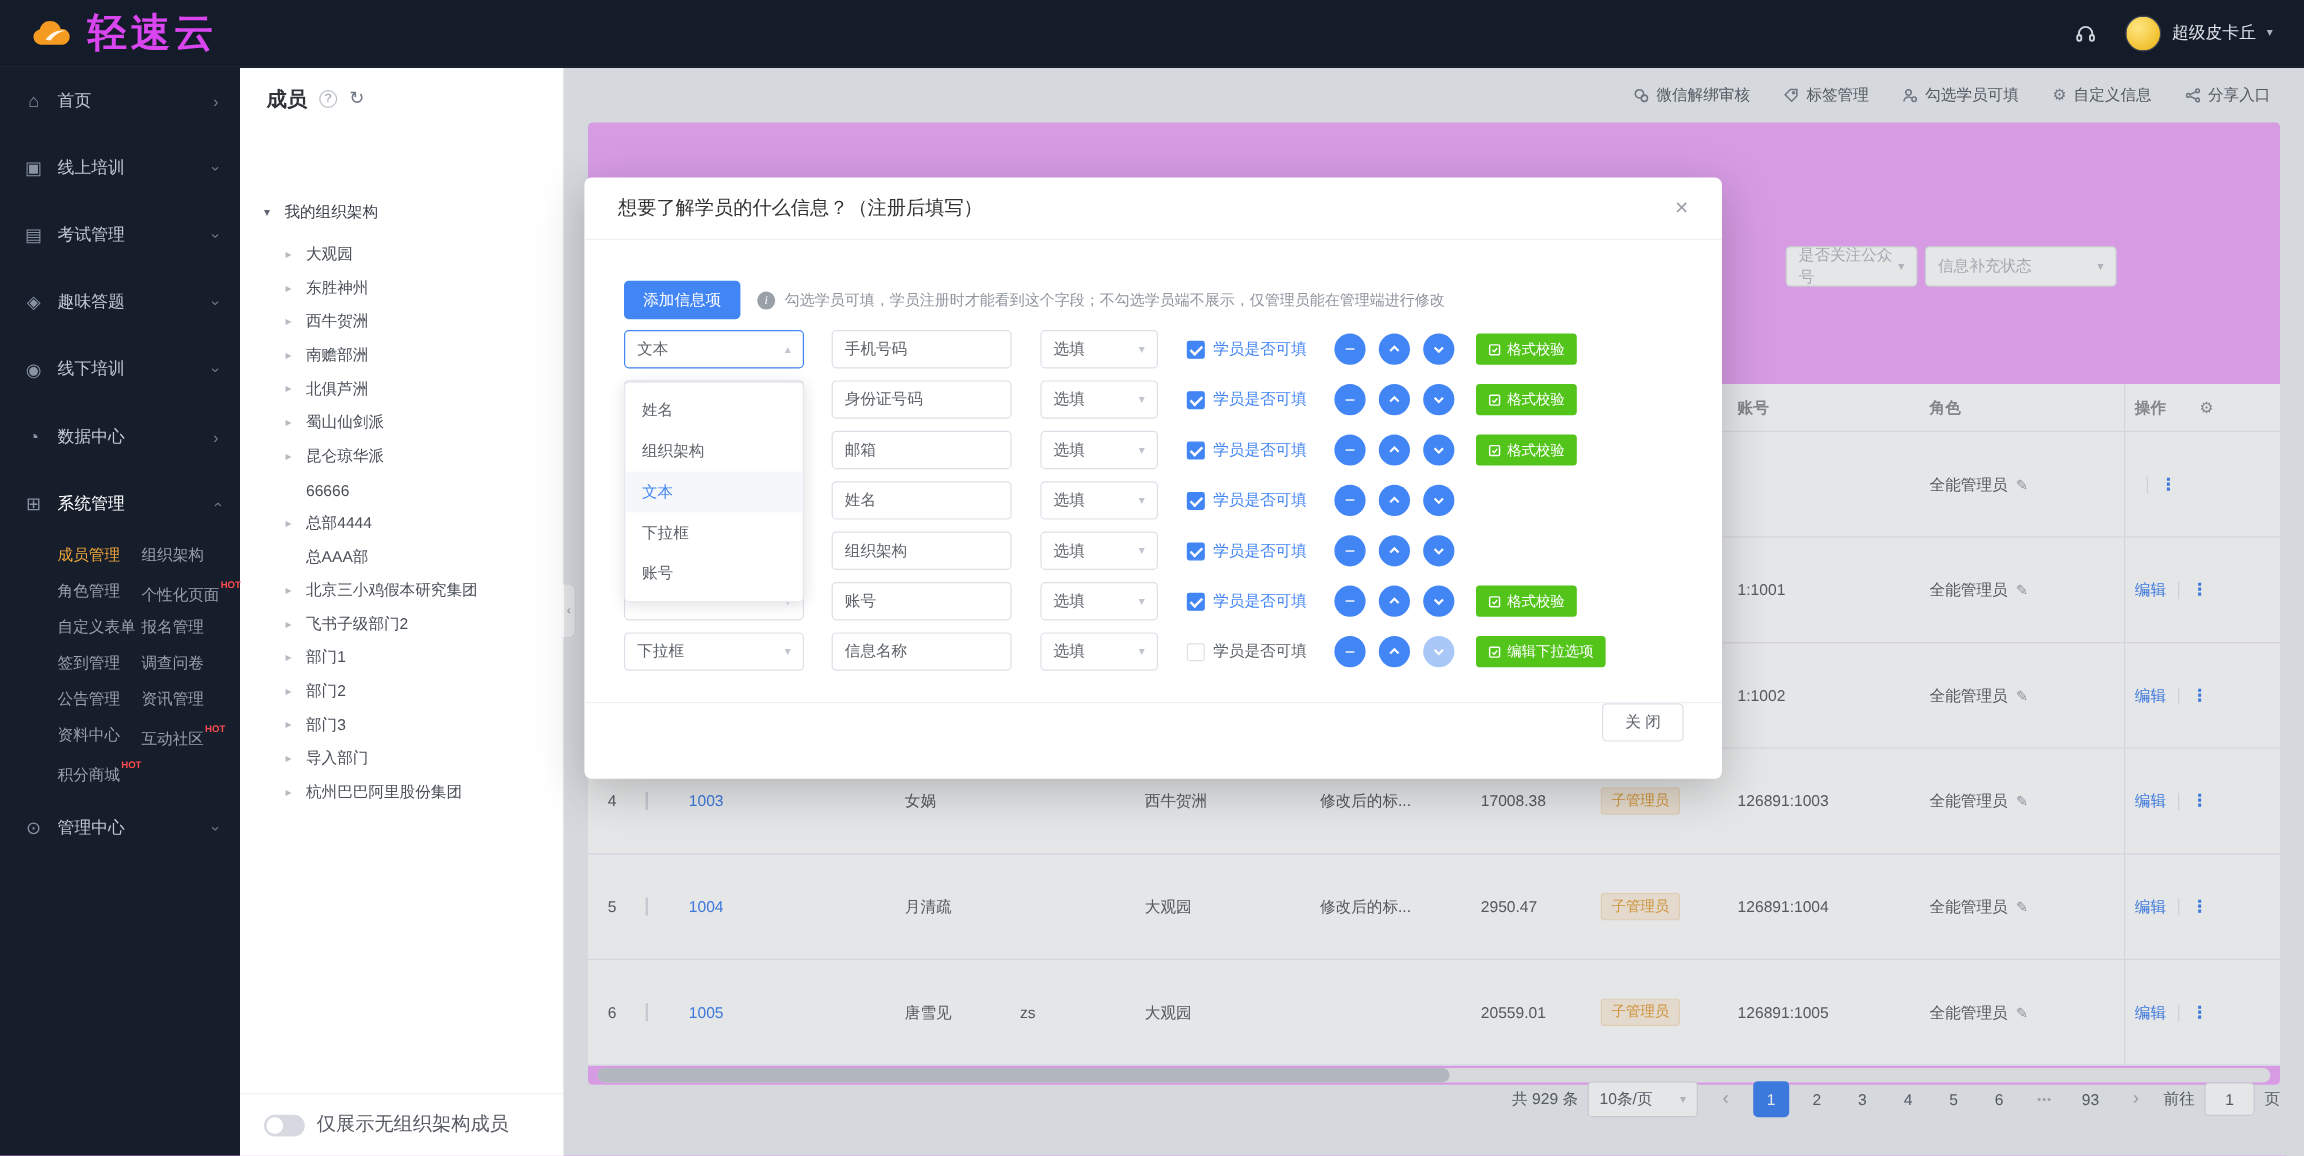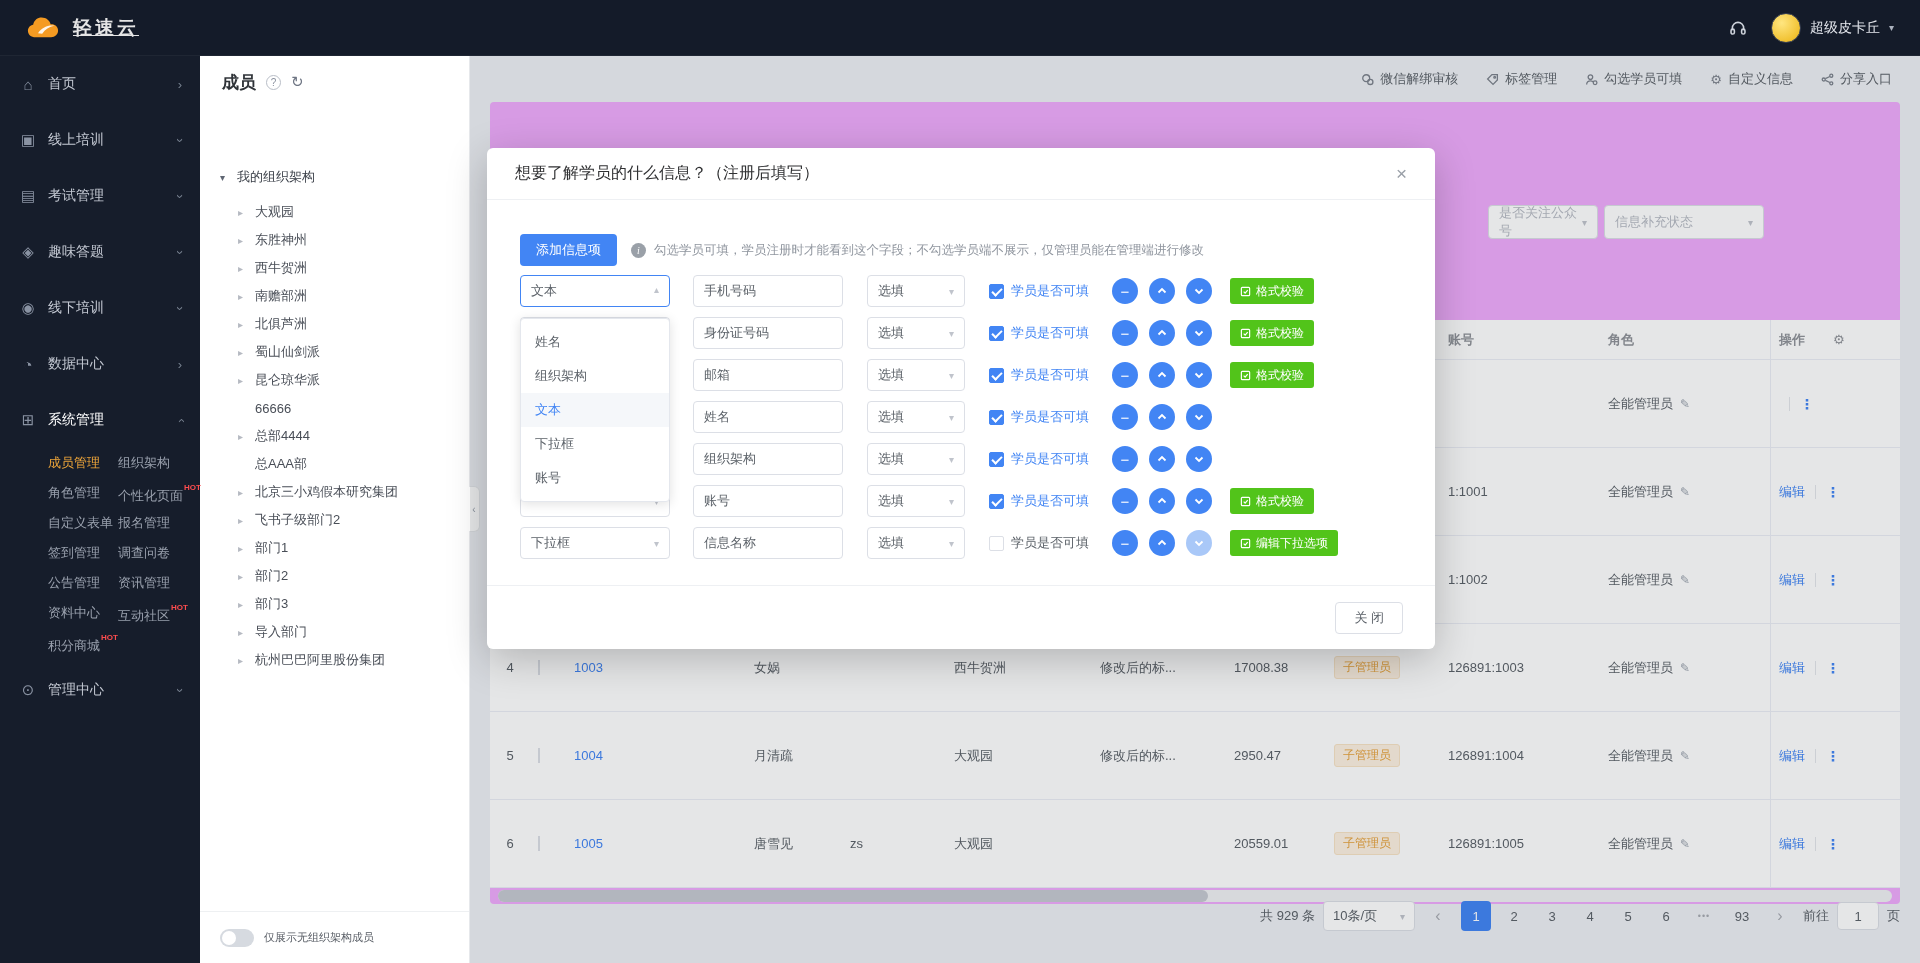--- a/index.html
+++ b/index.html
@@ -2,21 +2,21 @@
 <html><head>
 <meta charset="utf-8">
 <style>
   *{box-sizing:border-box;margin:0;padding:0;}
   html,body{width:1920px;height:963px;overflow:hidden;}
   body{font-family:"Liberation Sans","DejaVu Sans",sans-serif;font-size:13px;color:#333;background:#eef0f4;cursor:default;}
 
   
   .app-header{position:fixed;top:0;left:0;right:0;height:56px;background:#141b29;display:flex;align-items:center;justify-content:space-between;padding:0 26px;z-index:40;border-bottom:1px solid rgba(255,255,255,.05);}
   .logo{display:flex;align-items:center;gap:9px;}
-  .logo-text{color:#e5e5e5;font-size:19px;font-weight:bold;letter-spacing:3px;text-decoration:underline;}
+  .logo-text{color:#d946ef;font-size:33px;font-weight:bold;letter-spacing:3px;}
   .header-right{display:flex;align-items:center;gap:24px;}
   .user{display:flex;align-items:center;gap:9px;color:#e3e6ec;font-size:14px;}
   .avatar{width:30px;height:30px;border-radius:50%;background:radial-gradient(circle at 35% 32%,#ffe680,#f1c232 70%,#d9a616);border:1px solid #3a4254;}
   .user-caret{color:#aab1bd;font-size:10px;}
 
   
   .sidebar{position:fixed;top:56px;left:0;bottom:0;width:200px;background:#161d2b;z-index:40;}
   .nav-item{height:56px;display:flex;align-items:center;padding:0 18px;color:#c3c8d2;font-size:14px;}
   .nav-item.expanded{color:#fff;}
   .nav-icon{width:20px;margin-right:10px;color:#8a93a3;font-size:15px;text-align:center;}
@@ -36,21 +36,21 @@
   .icon-q{width:15px;height:15px;border:1px solid #b9bec7;border-radius:50%;color:#8a919f;font-size:10px;line-height:13px;text-align:center;}
   .icon-refresh{color:#6f7684;font-size:15px;}
   .tree{padding-top:54px;}
   .tree-node{height:28px;display:flex;align-items:center;padding-left:38px;color:#494e57;font-size:13px;}
   .tree-node.root{padding-left:20px;height:30px;margin-bottom:6px;color:#3a3f48;}
   .tcaret{width:17px;color:#b6bac2;font-size:10px;}
   .root .tcaret{color:#5f6673;}
   .panel-footer{position:absolute;bottom:0;left:0;right:0;height:52px;border-top:1px solid #eef0f2;display:flex;align-items:center;gap:10px;padding:0 20px;background:#fff;}
   .toggle{width:34px;height:18px;border-radius:9px;background:#d6dae0;position:relative;flex:none;}
   .toggle::after{content:"";position:absolute;left:2px;top:2px;width:14px;height:14px;border-radius:50%;background:#fff;}
-  .footer-label{color:#565b63;font-size:11px;}
+  .footer-label{color:#565b63;font-size:16px;}
   .collapse-handle{position:absolute;right:-11px;top:430px;width:11px;height:46px;background:#fff;border:1px solid #e6e8eb;border-left:none;border-radius:0 6px 6px 0;display:flex;align-items:center;justify-content:center;color:#98a0ab;font-size:10px;}
 
   
   .main{position:fixed;top:56px;left:470px;right:0;bottom:0;background:#eef0f4;}
   .page-bar{height:46px;display:flex;align-items:center;justify-content:flex-end;gap:28px;padding:0 28px;}
   .tool-link{display:flex;align-items:center;gap:6px;color:#5c6269;font-size:13px;}
   .tool-link .g{color:#7c828c;font-size:13px;}
   .content-card{position:absolute;top:46px;left:20px;right:20px;bottom:59px;background:#f0abfc;border-radius:4px;}
   .filter-select{position:absolute;height:34px;border:1px solid #dcdfe6;border-radius:4px;background:#fff;display:flex;align-items:center;justify-content:space-between;padding:0 10px;color:#b6bac3;font-size:13px;}
   .fs1{left:998px;top:103px;width:110px;}
@@ -106,21 +106,21 @@
   .m-check.checked .cb::after{content:"";position:absolute;left:4px;top:1px;width:4px;height:8px;border-right:2px solid #fff;border-bottom:2px solid #fff;transform:rotate(45deg);}
   .check-label{color:#5c6269;font-size:13px;white-space:nowrap;}
   .m-check.checked .check-label{color:#4285f4;}
   .circle-btns{display:flex;align-items:center;gap:11px;margin-left:23px;flex:none;}
   .cbtn{width:26px;height:26px;border-radius:50%;background:#4285f4;color:#fff;display:flex;align-items:center;justify-content:center;font-size:15px;line-height:1;}
   .cbtn.disabled{background:#a9c8f8;}
   .btn-green{margin-left:18px;height:26px;background:#52c41a;color:#fff;border:none;border-radius:3px;display:flex;align-items:center;gap:5px;padding:0 10px;font-size:12px;font-family:Liberation Sans, sans-serif;flex:none;}
   .type-dropdown{position:absolute;left:33px;top:170px;width:150px;background:#fff;border:1px solid #e4e7ed;border-radius:4px;box-shadow:0 2px 12px rgba(0,0,0,.12);padding:6px 0;z-index:5;}
   .dd-item{height:34px;display:flex;align-items:center;padding:0 14px;color:#5c6269;font-size:13px;}
   .dd-item.selected{color:#4285f4;background:#f5f7fa;}
-  .modal-footer{position:absolute;left:0;right:0;bottom:0;height:64px;border-top:1px solid #eef0f3;display:flex;align-items:center;justify-content:flex-end;padding:0 32px;}
+  .modal-footer{position:absolute;left:0;right:0;bottom:0;height:64px;border-top:1px solid #eef0f3;display:flex;justify-content:flex-end;padding:0 32px;}
   .btn-plain{height:32px;padding:0 18px;border:1px solid #dcdfe6;border-radius:4px;background:#fff;color:#5c6269;font-size:13px;font-family:inherit;}
   svg{display:block;}
 </style>
 </head>
 <body>
 
 <div class="app-header">
   <div class="logo">
     <svg width="38" height="28" viewBox="0 0 40 30">
       <path fill="#f59b22" d="M10 25c-5.2 0-8.3-3-8.3-7 0-3.4 2.4-6 5.6-6.6C8.4 6.6 12 3.8 16.3 3.8c5 0 8.7 3.1 9.7 7.2h.9c4 0 7.1 2.9 7.1 6.8 0 4.1-3.2 7.2-7.5 7.2z"></path>

